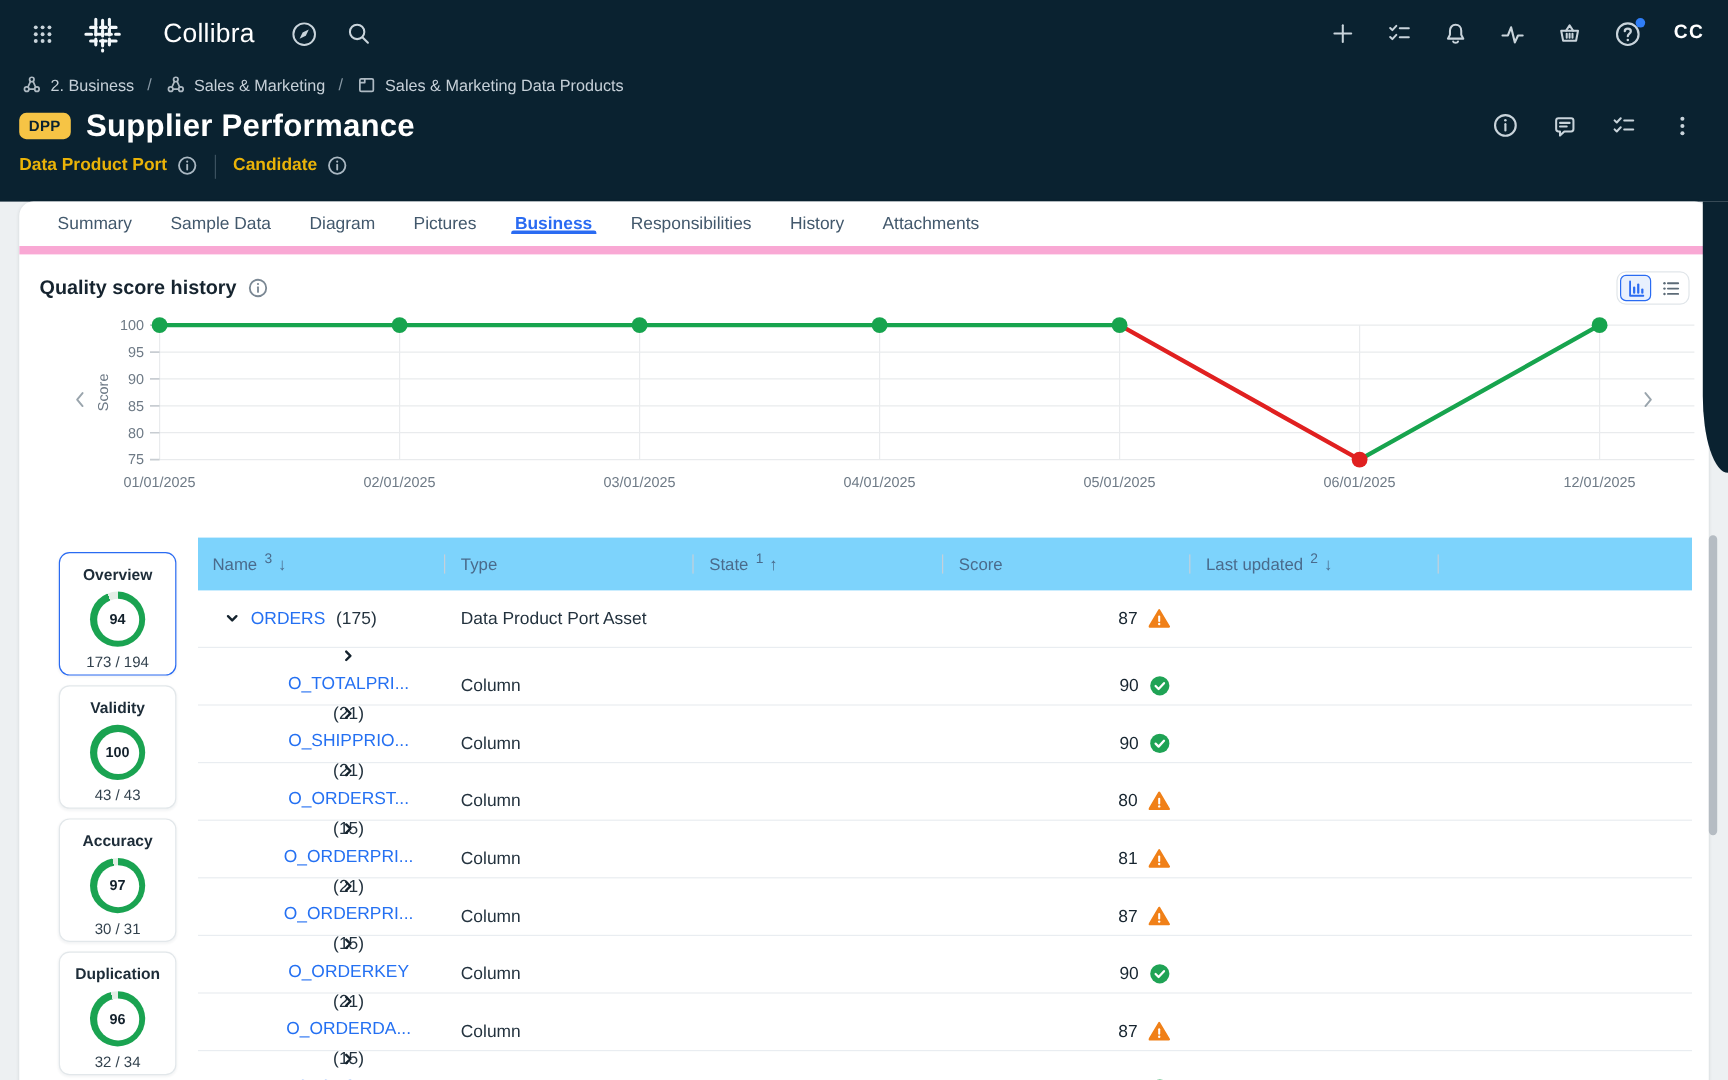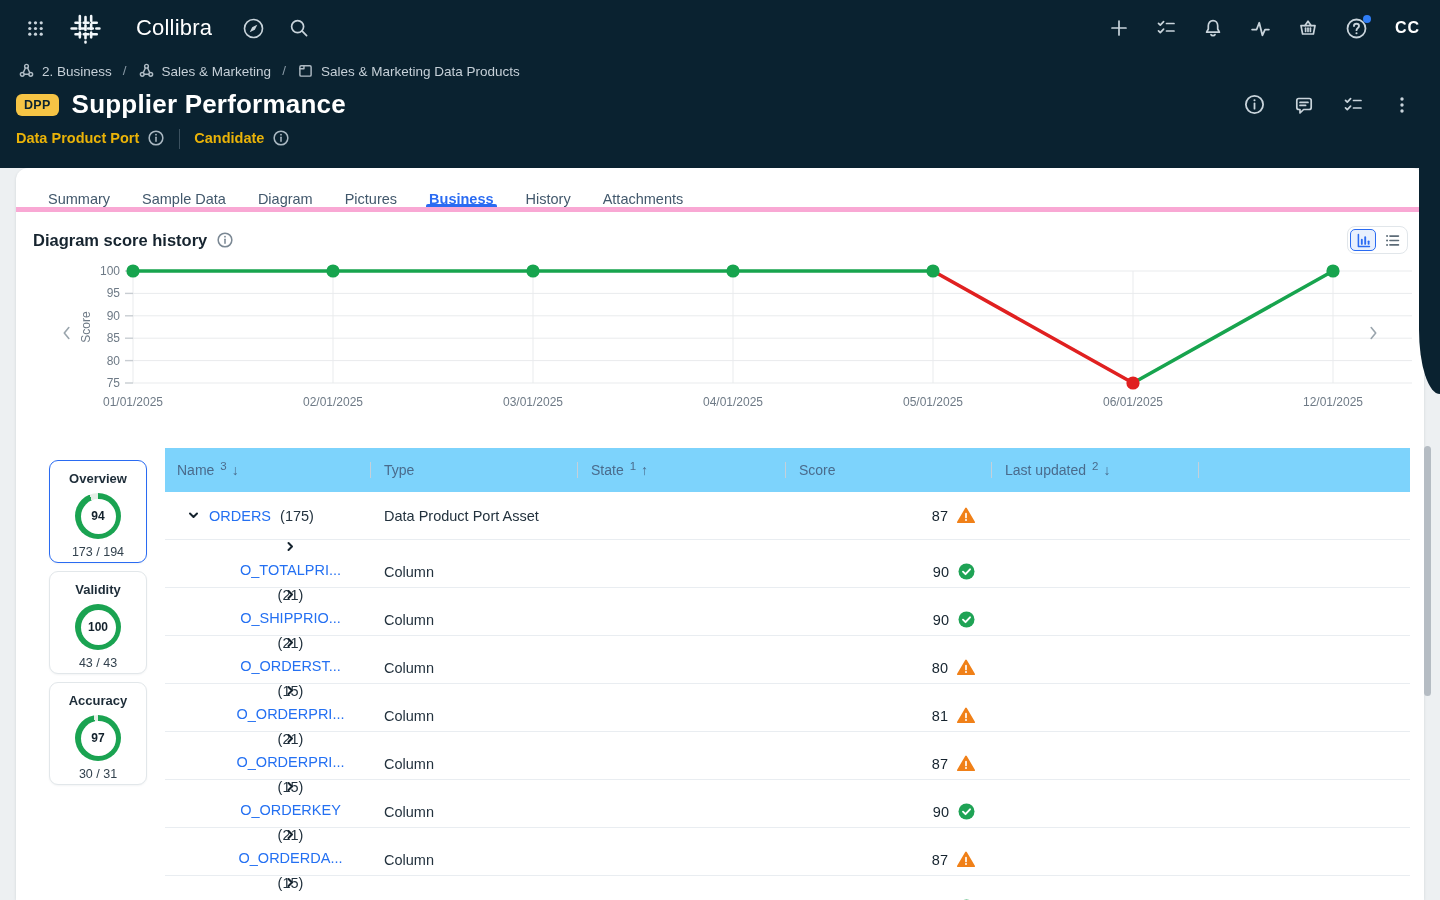--- a/index.html
+++ b/index.html
@@ -30,21 +30,21 @@
   .title-actions { margin-left:auto; display:flex; align-items:center; gap:29px; color:#c3ced6; }
 
   .meta-row { display:flex; align-items:flex-start; padding:9px 16px 0 16px; color:#eab308; font-size:14.5px; font-weight:600; }
   .meta-item { display:flex; align-items:center; gap:8px; }
   .meta-info { color:#aab8c2; display:flex; }
   .meta-div { width:1px; height:20px; background:#3b515f; margin:0 14px; }
 
   
   .card { position:absolute; top:168px; left:16px; width:1408px; height:732px; background:#fff; border-radius:12px 12px 0 0; overflow:hidden; box-shadow:0 1px 3px rgba(9,30,44,.12); }
 
-  .tabs { height:44px; display:flex; align-items:flex-end; border-bottom:5px solid #f9a8d4; padding-left:16px; }
+  .tabs { height:44px; display:flex; align-items:center; border-bottom:7px solid #f9a8d4; padding-left:16px; }
   .tab { position:relative; display:flex; align-items:center; padding:0 16px; font-size:14.5px; color:#42586c; font-weight:500; cursor:pointer; }
   .tab.active { color:#2a6bf2; font-weight:600; }
   .tab.active::after { content:""; position:absolute; left:13px; right:13px; bottom:0; height:3px; background:#2a6bf2; border-radius:2px 2px 0 0; }
 
   
   .chart-head { display:flex; align-items:center; padding:14px 16px 0 17px; }
   .chart-title { font-size:16.5px; font-weight:700; color:#16242f; }
   .chart-info { color:#7b8894; margin-left:9px; display:flex; }
   .view-toggle { margin-left:auto; display:flex; gap:3px; border:1px solid #e1e6ea; border-radius:8px; padding:2px; background:#fff; }
   .vt-btn { width:26px; height:22px; display:flex; align-items:center; justify-content:center; border-radius:5px; color:#5c6b77; cursor:pointer; border:1px solid transparent; }
@@ -281,26 +281,27 @@
   </div>
 </div>
 
 <div class="card">
   <div class="tabs" id="tabs">
       <div class="tab">Summary</div>
       <div class="tab">Sample Data</div>
       <div class="tab">Diagram</div>
       <div class="tab">Pictures</div>
       <div class="tab active">Business</div>
+      <div class="tab">Responsibilities</div>
       <div class="tab">History</div>
       <div class="tab">Attachments</div>
     </div>
 
   <div class="chart-head">
-    <span class="chart-title">Diagram score history</span>
+    <span class="chart-title">Quality score history</span>
     <span class="chart-info" id="chartInfoIcon">
         <svg width="18" height="18" viewBox="0 0 20 20" fill="none" stroke="currentColor" stroke-width="1.7" stroke-linecap="round" stroke-linejoin="round">
           <circle cx="10" cy="10" r="7.6"></circle>
           <line x1="10" y1="9.2" x2="10" y2="13.6"></line>
           <circle cx="10" cy="6.3" r="1" fill="currentColor" stroke="none"></circle>
         </svg>
       </span>
     <span class="view-toggle">
       <span class="vt-btn active" id="vtChart">
           <svg width="17" height="17" viewBox="0 0 20 20" fill="none" stroke="currentColor" stroke-width="1.7" stroke-linecap="round" stroke-linejoin="round">
@@ -396,20 +397,27 @@
           </div>
           <div class="scard-ratio">43 / 43</div>
         </div>
         <div class="scard">
           <div class="scard-label">Accuracy</div>
           <div class="ring" style="background:conic-gradient(#1aa351 349.2deg, #e4eee6 349.2deg)">
             <span class="ring-inner">97</span>
           </div>
           <div class="scard-ratio">30 / 31</div>
         </div>
+        <div class="scard">
+          <div class="scard-label">Duplication</div>
+          <div class="ring" style="background:conic-gradient(#1aa351 345.59999999999997deg, #e4eee6 345.59999999999997deg)">
+            <span class="ring-inner">96</span>
+          </div>
+          <div class="scard-ratio">32 / 34</div>
+        </div>
       </div>
     <div class="table-area">
       <div class="t-grid t-head" id="tableHead">
           <div class="th-cell">
             <span>Name</span>
             <span class="th-ord">3</span>
             <span class="th-arrow">↓</span>
           </div>
           <div class="th-cell piped">
             <span class="th-pipe"></span>

